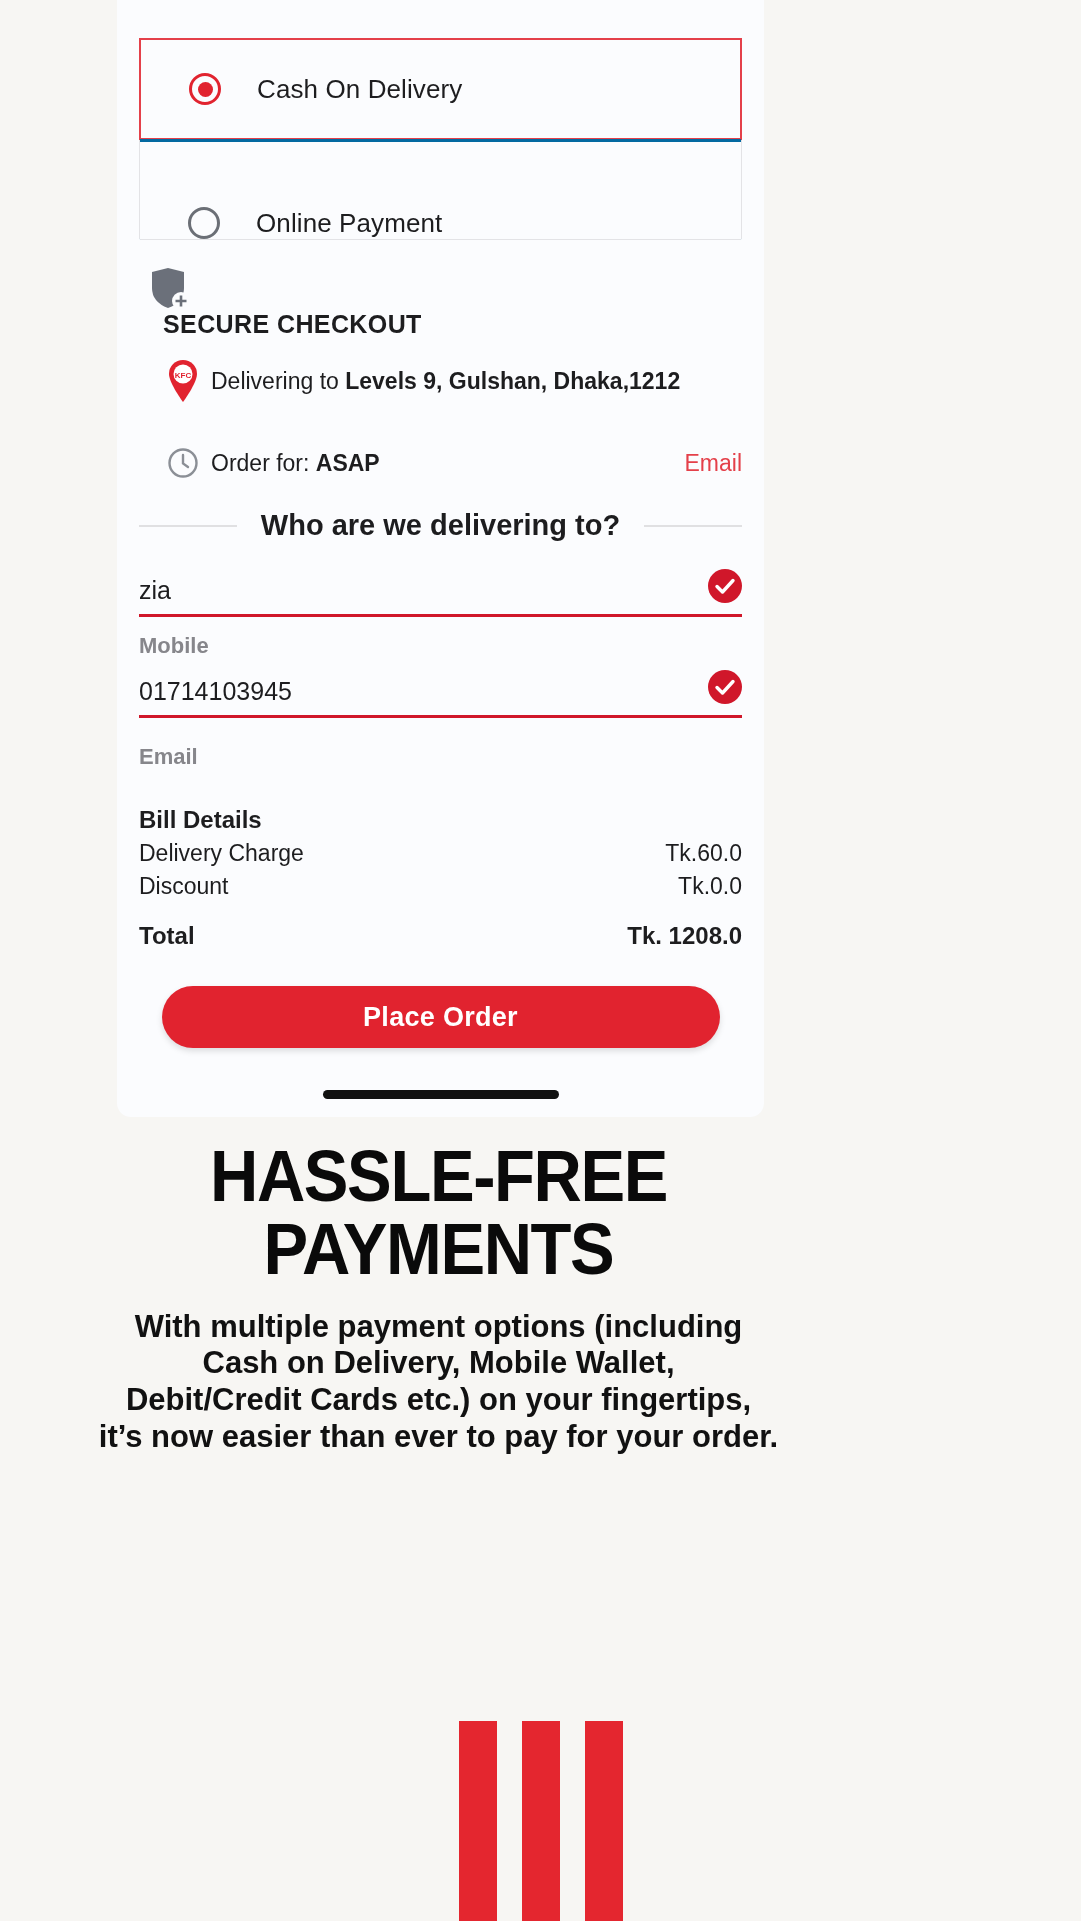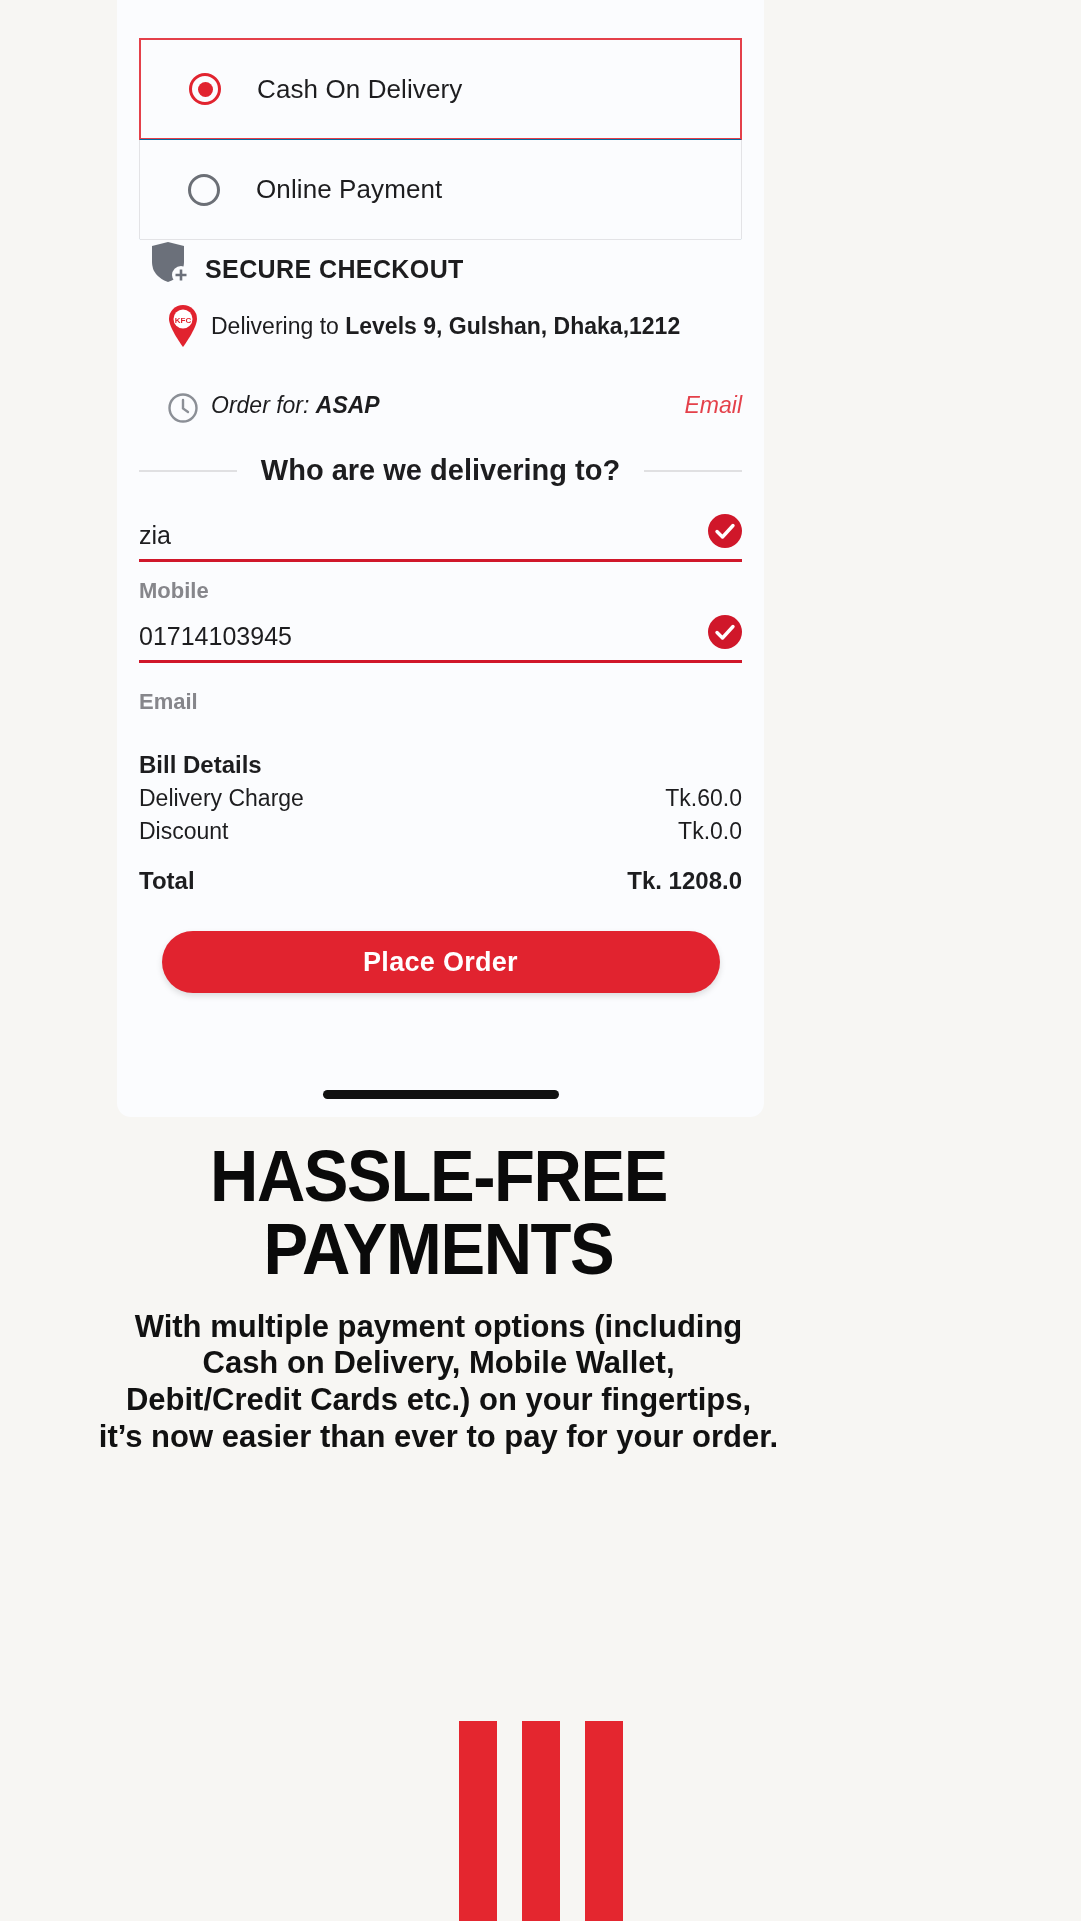--- a/index.html
+++ b/index.html
@@ -42,21 +42,22 @@
     height: 100px;
     padding-left: 48px;
     background: #fbfcfe;
   }
   .pay-row.selected {
     border: 2px solid #e4404a;
     margin: -1px;
     height: 102px;
   }
   .pay-row.second {
-    border-top: 1px solid #0369a1;
+    border-top: 3px solid #0369a1;
+    align-items: flex-end;
   }
   .radio {
     width: 32px; height: 32px;
     border-radius: 50%;
     border: 3px solid #6b6f76;
     display: flex; align-items: center; justify-content: center;
     flex: none;
   }
   .radio.on {
     border-color: #e1232f;
@@ -71,22 +72,24 @@
   .pay-label {
     margin-left: 36px;
     font-size: 26px;
     color: #1d1d1f;
     letter-spacing: .1px;
   }
 
   
   .secure-row {
     display: flex;
-    align-items: flex-end;
+    align-items: flex-start;
+    margin-top: 26px;
     padding-left: 8px;
+    flex-direction: column;
   }
   .shield-ico { width: 42px; height: 44px; flex: none; position: relative; }
   .secure-title {
     margin-left: 16px;
     font-size: 25px;
     font-weight: bold;
     letter-spacing: .4px;
     color: #1d1d1f;
     font-stretch: condensed;
   }
@@ -100,23 +103,23 @@
   .pin-ico { width: 32px; height: 44px; flex: none; }
   .deliver-text {
     margin-left: 12px;
     font-size: 23px;
     color: #1d1d1f;
   }
   .deliver-text b { font-weight: bold; }
 
   .order-row {
     display: flex;
+    align-items: center;
     margin-top: 44px;
     padding-left: 28px;
-    font-style: italic;
   }
   .clock-ico { width: 32px; height: 32px; flex: none; }
   .order-text {
     margin-left: 12px;
     font-size: 23px;
     color: #1d1d1f;
   }
   .order-text b { font-weight: bold; }
   .change-link {
     margin-left: auto;

